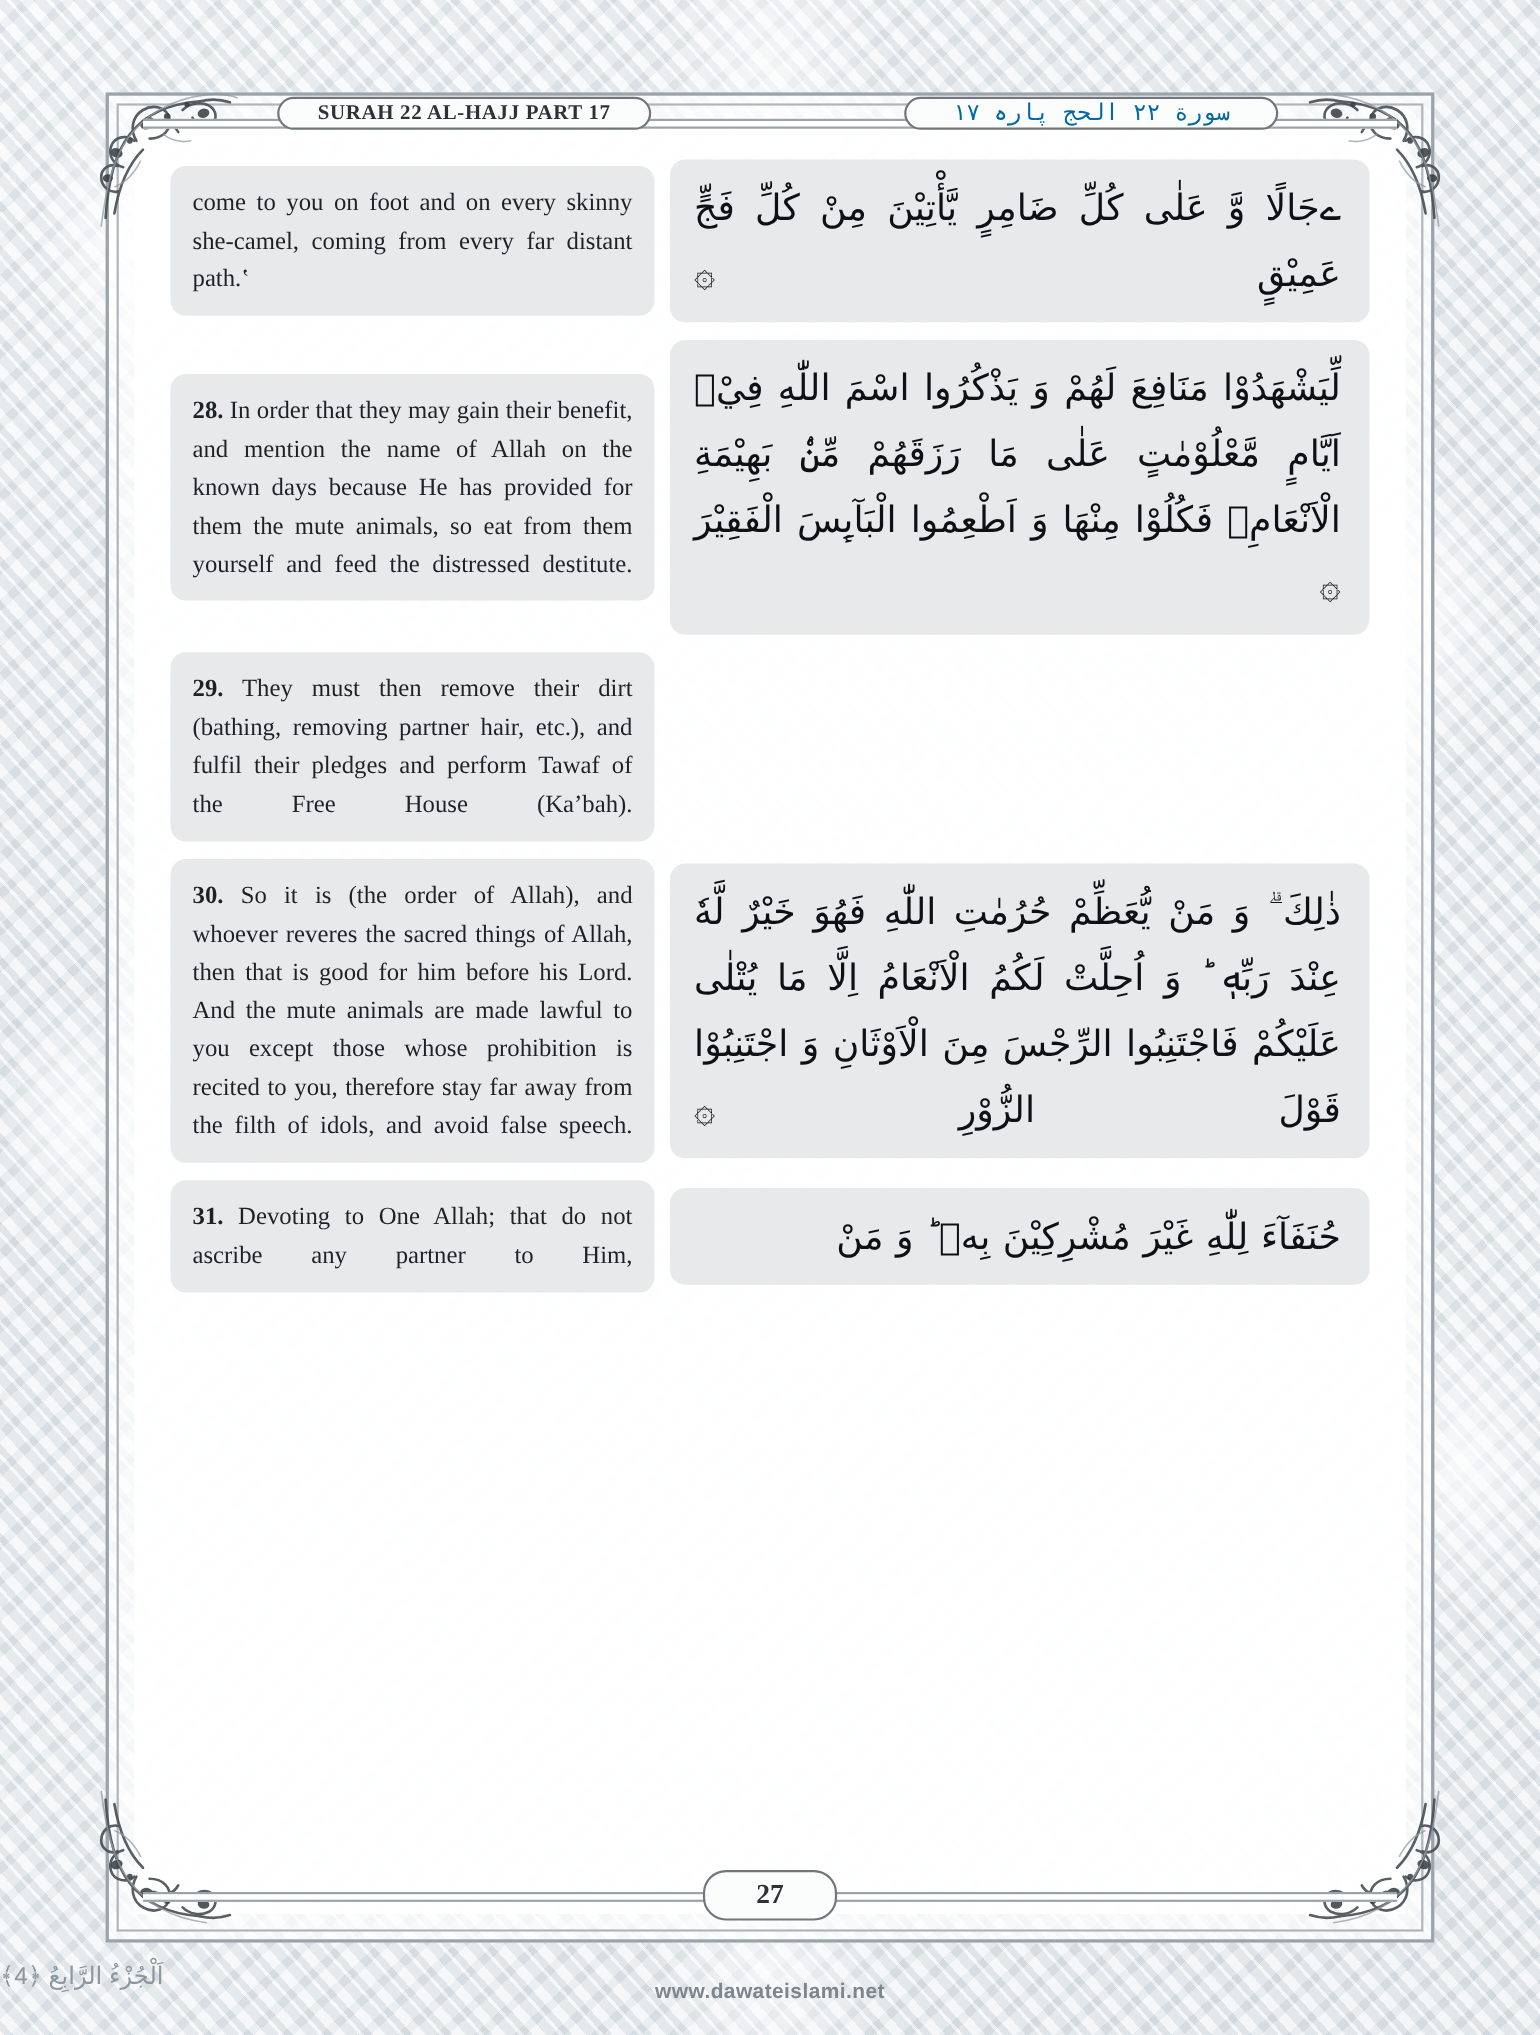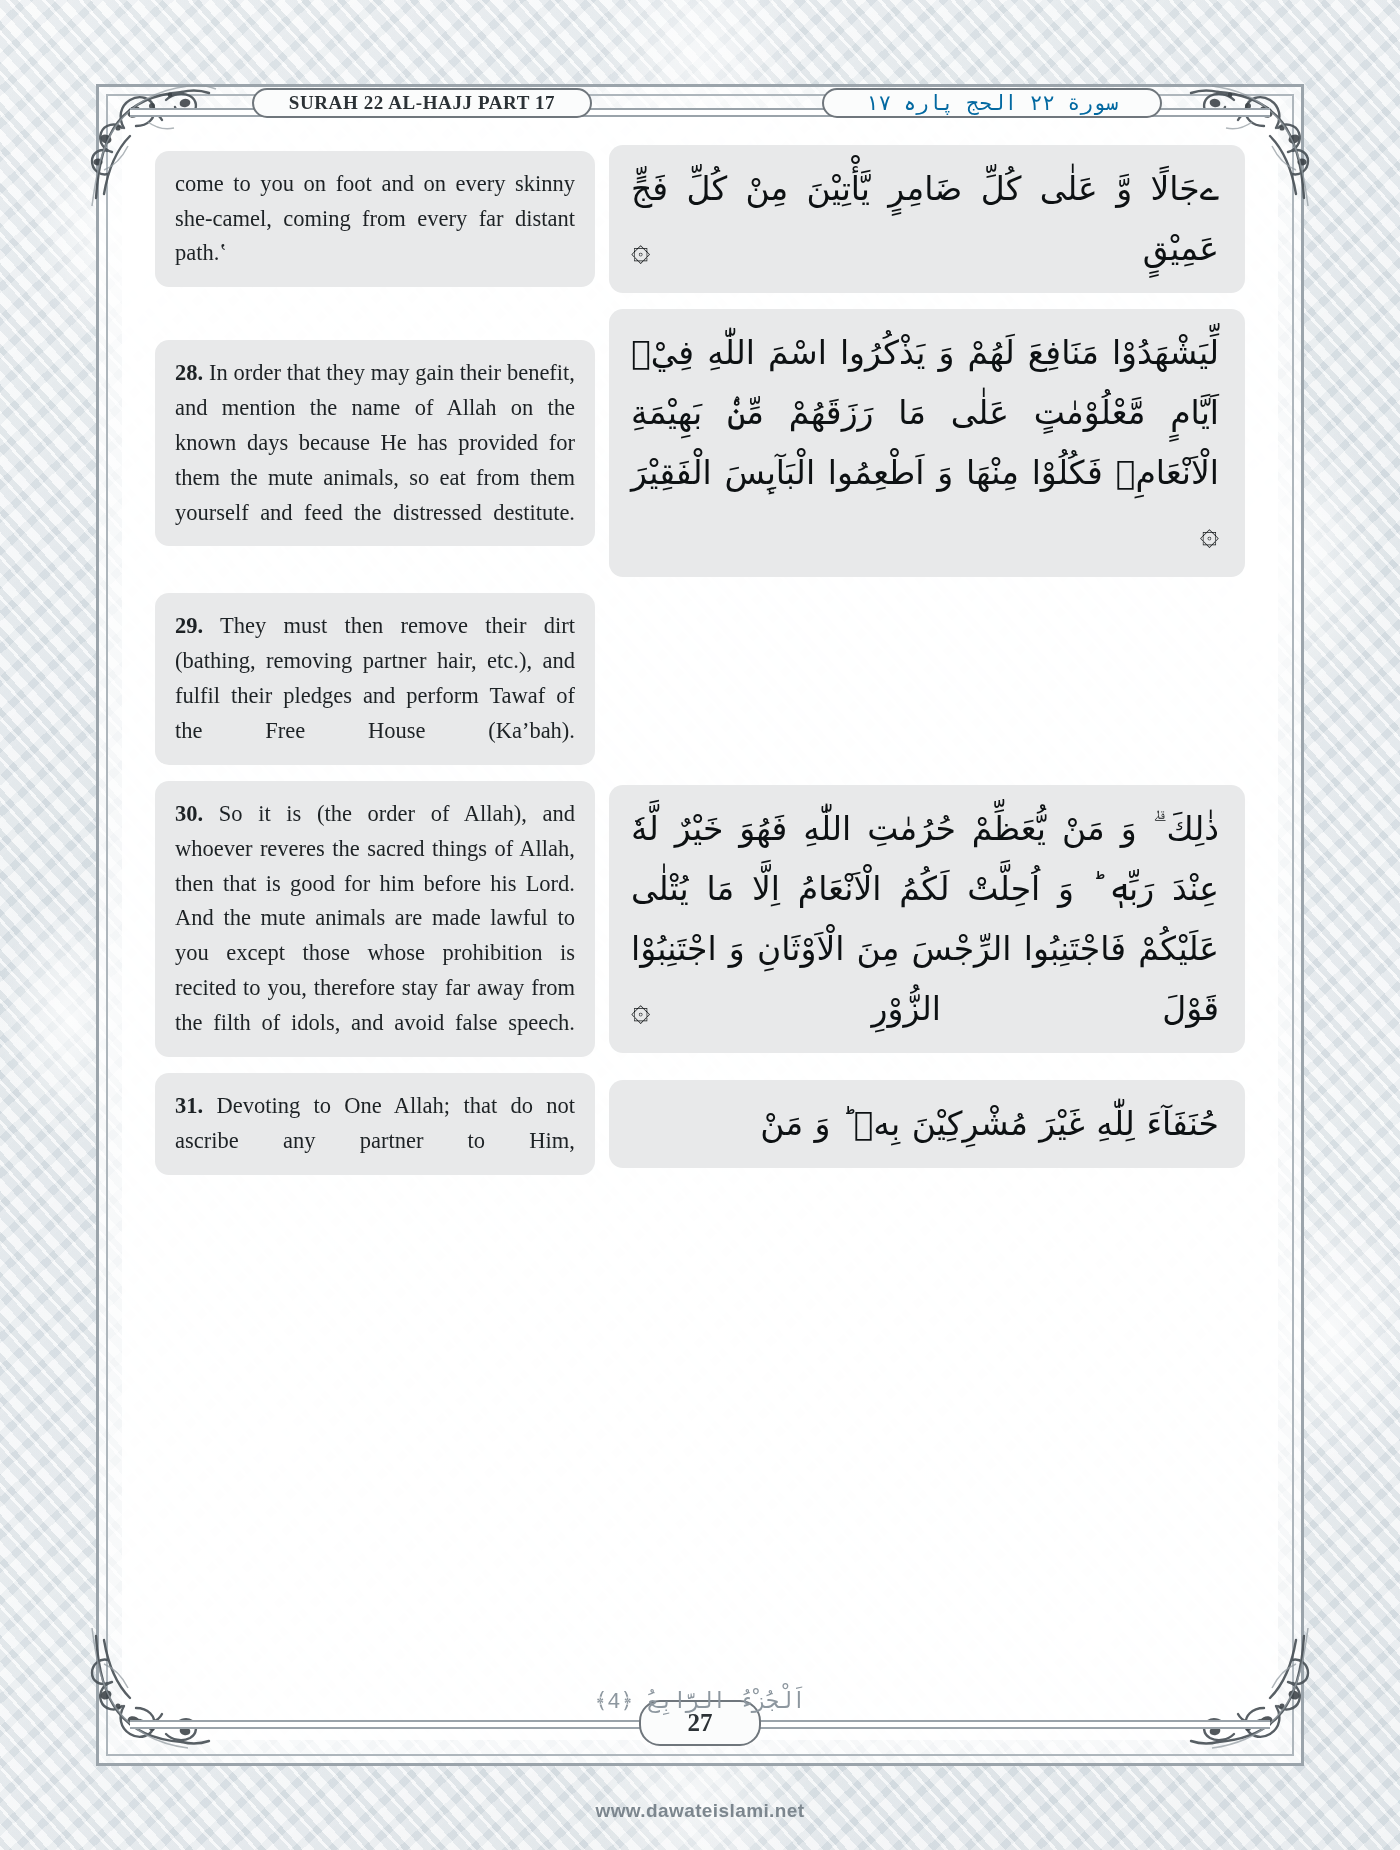--- a/index.html
+++ b/index.html
@@ -196,23 +196,23 @@
   }
   .ftr-pagenum {
     font-family: "Liberation Serif", serif;
     font-size: 25px;
     font-weight: bold;
     color: #2c3236;
   }
   .footer-juz {
     position: absolute;
     left: 0; right: 0;
-    top: 1688px;
-    text-align: center;
-    font-family: Liberation Mono, monospace;
+    top: 1784px;
+    text-align: left;
+    font-family: Liberation Sans, sans-serif;
     font-size: 22px;
     color: #8d979f;
     direction: rtl;
   }
   .footer-url {
     position: absolute;
     left: 0; right: 0;
     top: 1800px;
     text-align: center;
     font-family: Liberation Sans, sans-serif;

